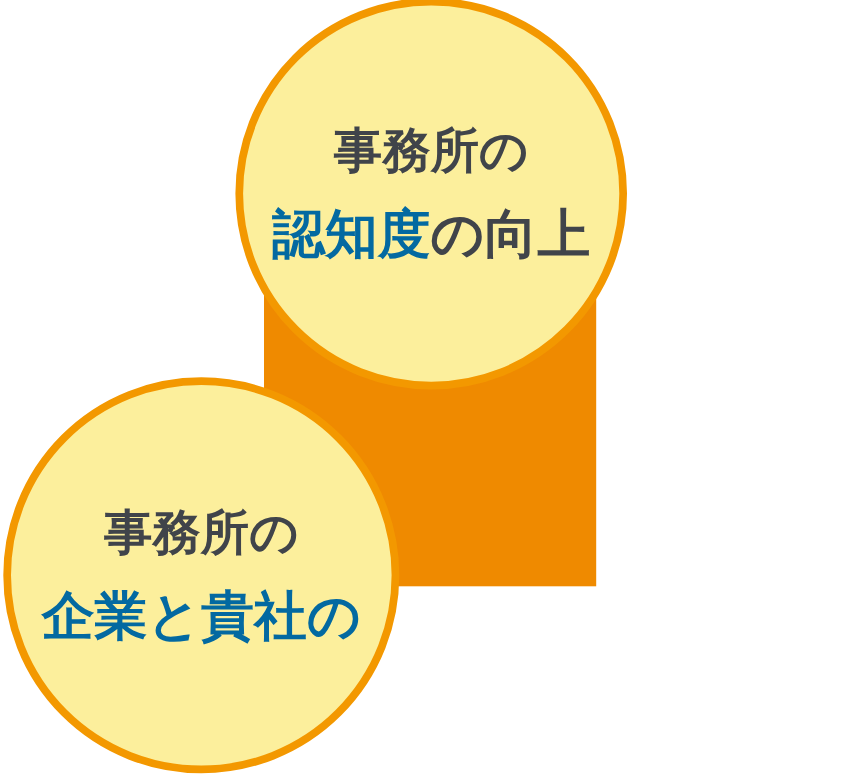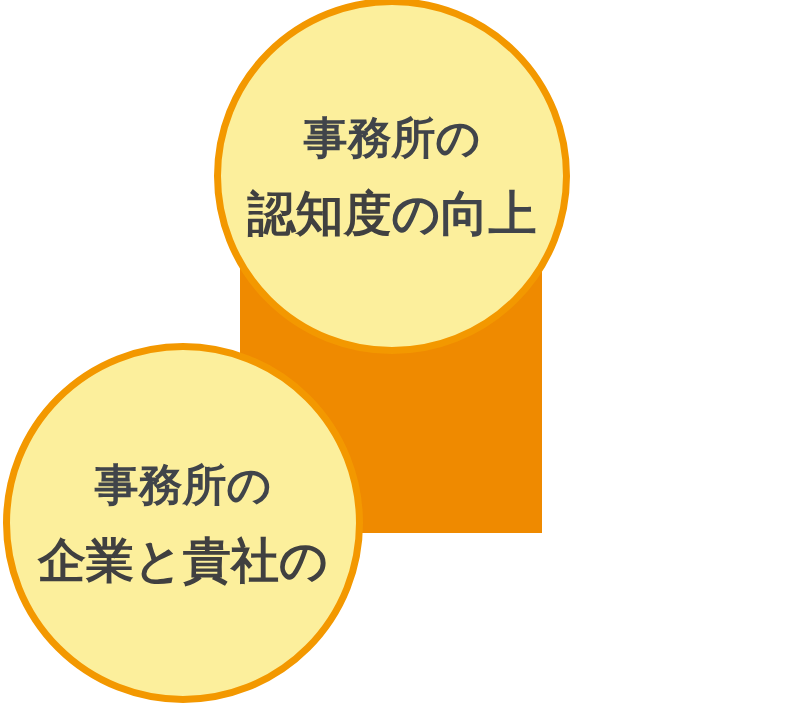--- a/index.html
+++ b/index.html
@@ -48,21 +48,21 @@
     white-space: nowrap;
     letter-spacing: 0;
   }
   .line2 {
     font-size: 48px;
     font-weight: 800;
     line-height: 76px;
     white-space: nowrap;
     letter-spacing: 0;
   }
-  .accent { color: #404040; margin-top: 20px; }
+  .accent { color: #0369a1; margin-top: 20px; }
   .dark   { color: #40444A; }
 </style>
 </head>
 <body>
 
 <div class="canvas">
 
   <div class="connector"></div>
 
   <div class="circle c-top">

